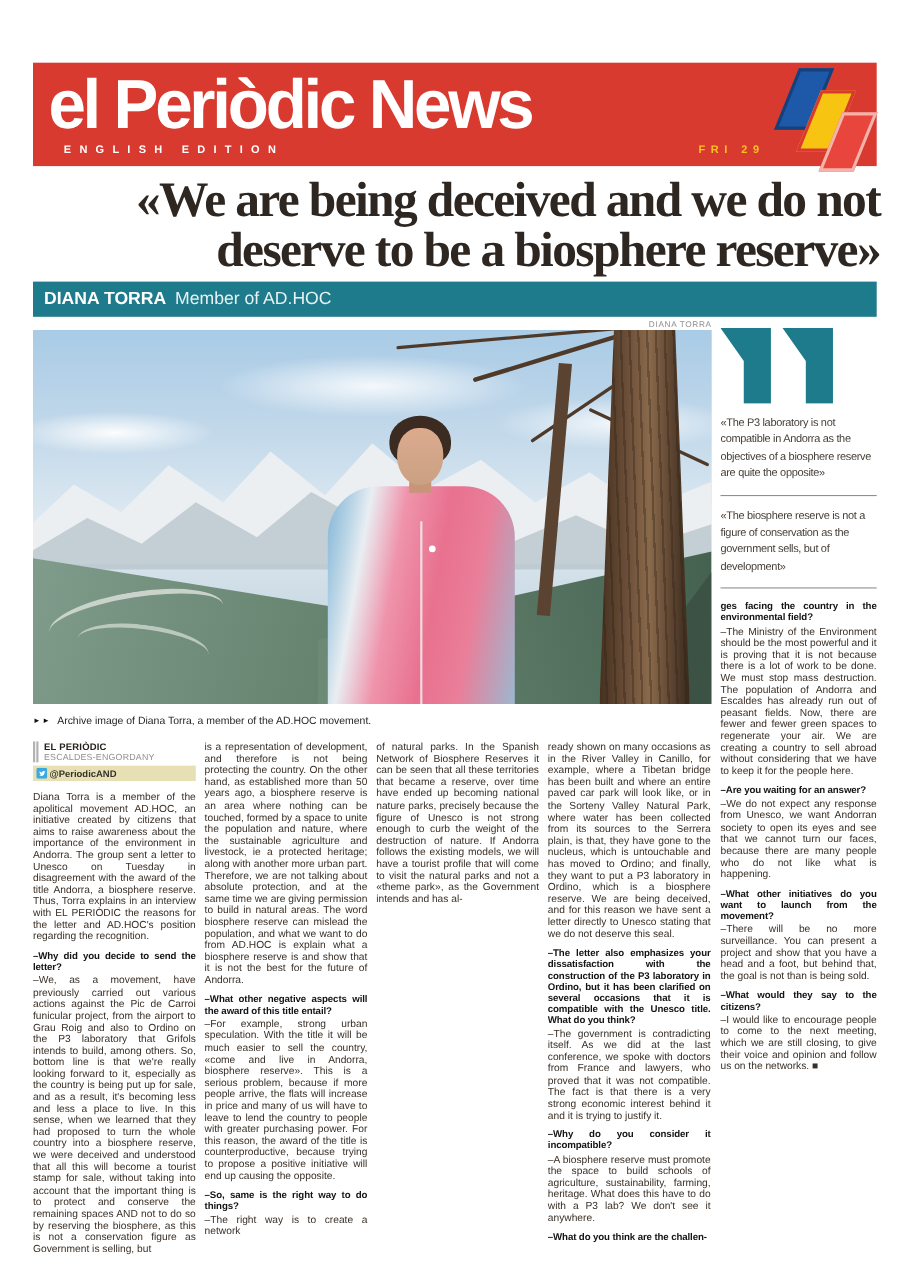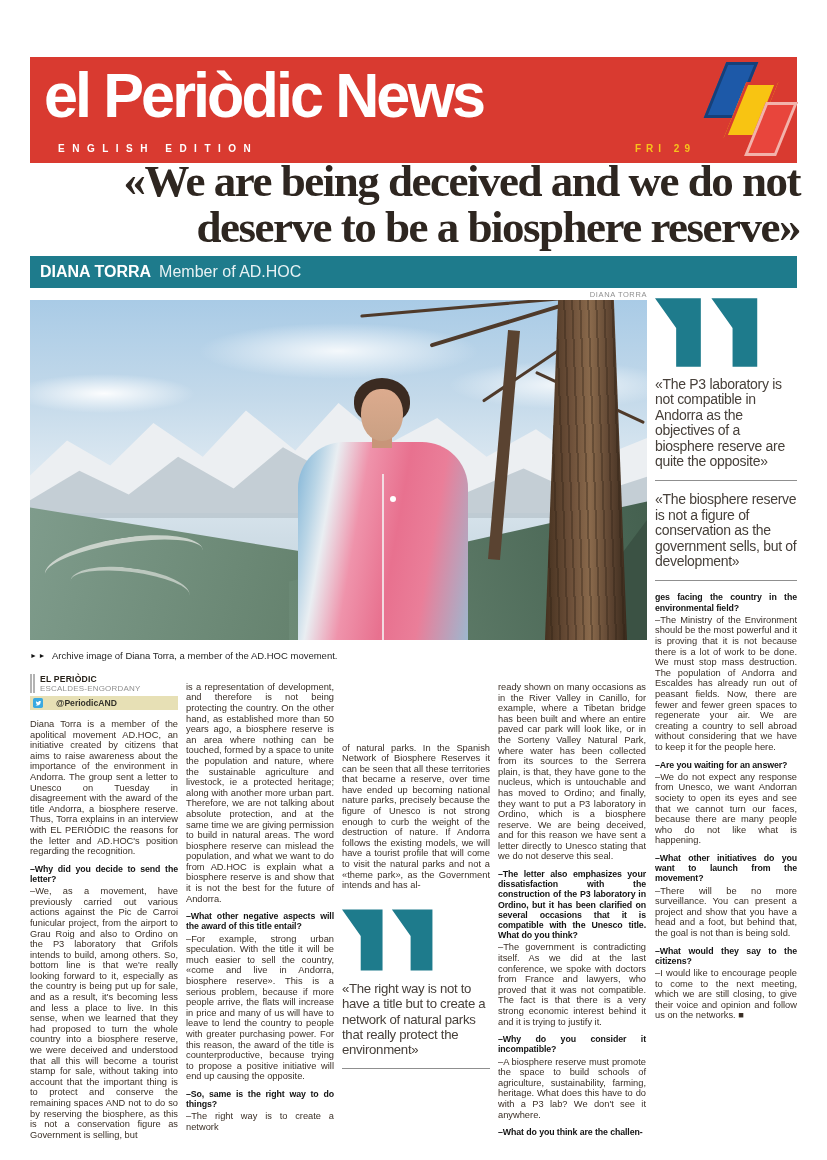--- a/index.html
+++ b/index.html
@@ -1,20 +1,20 @@
 <!DOCTYPE html>
 <html><head>
 <meta charset="utf-8">
 <style>
   html,body { margin:0; padding:0; background:#ffffff; }
   .page { position:relative; width:827px; height:1160px; background:#fff; margin:0 auto;
           font-family:"Liberation Sans", "DejaVu Sans", sans-serif; overflow:hidden; }
 
   
-  .banner { position:absolute; left:30px; top:57px; width:767px; height:106px; background:#d93a30; }
+  .banner { position:absolute; left:30px; top:57px; width:767px; height:94px; background:#d93a30; }
   .banner-title { position:absolute; left:14px; top:2px; color:#fff; font-weight:700;
                   font-size:63px; letter-spacing:-3px; transform:scaleX(.97); transform-origin:left;
                   white-space:nowrap; }
   .banner-edition { position:absolute; left:28px; bottom:9px; color:#fff; font-weight:700;
                     font-size:10px; letter-spacing:7.5px; }
   .banner-date { position:absolute; right:102px; bottom:9px; color:#f7c31b; font-weight:700;
                  font-size:10px; letter-spacing:5px; }
   .banner-logo { position:absolute; right:2px; top:0; width:90px; height:98px; }
   .stripe { position:absolute; transform:skewX(-22deg); }
   .s-blue   { left:10px; top:5px;  width:26px; height:50px; background:#1d59a8; border:3px solid #164079; }
@@ -77,46 +77,46 @@
   .ph-body { left:0; top:64px; width:170px; height:198px; border-radius:46px 46px 0 0;
     background:linear-gradient(100deg,#7fb3d6 0%,#b9d5e6 12%,#e9eef2 20%,#ef93ab 36%,#e8718f 56%,#ea7e99 74%,#9db7cf 100%); }
   .ph-zip { left:84px; top:96px; width:2px; height:166px; background:#f4f4f4; opacity:.8; }
   .ph-earbud { left:92px; top:118px; width:6px; height:6px; background:#fff; border-radius:50%; }
 
   
   .caption { position:absolute; left:30px; top:650px; width:617px; font-size:9.5px; color:#262626; }
   .caption-marker { font-size:7px; letter-spacing:1.5px; margin-right:3px; vertical-align:1px; color:#111; }
 
   
-  .columns { position:absolute; left:30px; top:674px; width:617px; display:flex; gap:8px;align-items:center; }
+  .columns { position:absolute; left:30px; top:674px; width:617px; display:flex; gap:8px; }
   .col { width:148px; }
   .body-p { font-family:Liberation Sans, sans-serif; font-size:9.3px; line-height:10.6px;
             text-align:justify; color:#3a2f26; margin:0 0 7px; }
   .q { font-size:8.8px; line-height:10.2px; font-weight:700; color:#141414; margin:3px 0 2px;
        letter-spacing:-.1px; text-align:justify; }
 
   
   .source-head { border-left:5px double #b3b3b3; padding-left:5px; margin-bottom:3px; }
   .source-outlet { font-size:8.6px; font-weight:700; color:#262018; letter-spacing:.2px; }
   .source-location { font-size:8px; color:#8f8f8f; letter-spacing:.2px; }
-  .twitter-row { background:#e7e0b5; display:flex; align-items:center; gap:13px;
+  .twitter-row { background:#e7e0b5; display:flex; align-items:center; gap:2px;
                  padding:2px 3px; margin-bottom:9px; }
   .tw-icon { width:10px; height:10px; flex:none; }
   .tw-handle { font-size:8.6px; font-weight:700; color:#33312a; }
 
   
   .qmark { fill:#1e7b8c; display:block; }
   .pull-quote { margin:10px 0 0; font-size:13.2px; line-height:15.4px; letter-spacing:-.3px;
                 color:#47403a; }
   .rule { border:0; border-top:1px solid #8f8f8f; margin:10px 0; }
   .inline-quote { margin-top:18px; }
 
   
   .sidebar { position:absolute; left:655px; top:298px; width:142px; }
-  .sidebar .pull-quote { font-size:14px; }
+  .sidebar .pull-quote { font-size:10px; }
   .sidebar .rule { margin:11px 0; }
 </style>
 </head>
 <body>
 
 <div class="page">
 
   <header class="banner">
     <div class="banner-title">el Periòdic News</div>
     <div class="banner-edition">ENGLISH EDITION</div>
@@ -193,28 +193,20 @@
     <div class="col">
       <p class="body-p">is a representation of development, and therefore is not being protecting the country. On the other hand, as established more than 50 years ago, a biosphere reserve is an area where nothing can be touched, formed by a space to unite the population and nature, where the sustainable agriculture and livestock, ie a protected heritage; along with another more urban part. Therefore, we are not talking about absolute protection, and at the same time we are giving permission to build in natural areas. The word biosphere reserve can mislead the population, and what we want to do from AD.HOC is explain what a biosphere reserve is and show that it is not the best for the future of Andorra.</p>
       <p class="q">–What other negative aspects will the award of this title entail?</p>
       <p class="body-p">–For example, strong urban speculation. With the title it will be much easier to sell the country, «come and live in Andorra, biosphere reserve». This is a serious problem, because if more people arrive, the flats will increase in price and many of us will have to leave to lend the country to people with greater purchasing power. For this reason, the award of the title is counterproductive, because trying to propose a positive initiative will end up causing the opposite.</p>
       <p class="q">–So, same is the right way to do things?</p>
       <p class="body-p">–The right way is to create a network</p>
     </div>
 
     <div class="col">
       <p class="body-p">of natural parks. In the Spanish Network of Biosphere Reserves it can be seen that all these territories that became a reserve, over time have ended up becoming national nature parks, precisely because the figure of Unesco is not strong enough to curb the weight of the destruction of nature. If Andorra follows the existing models, we will have a tourist profile that will come to visit the natural parks and not a «theme park», as the Government intends and has al-</p>
-      <div class="inline-quote">
-        <svg class="qmark" width="92" height="62" viewBox="0 0 118 78">
-          <polygon points="0,0 52,0 52,78 24,78 24,34 0,0"></polygon>
-          <polygon points="64,0 116,0 116,78 88,78 88,34 64,0"></polygon>
-        </svg>
-        <blockquote class="pull-quote">«The right way is not to have a title but to create a network of natural parks that really protect the environment»</blockquote>
-        <hr class="rule">
-      </div>
     </div>
 
     <div class="col">
       <p class="body-p">ready shown on many occasions as in the River Valley in Canillo, for example, where a Tibetan bridge has been built and where an entire paved car park will look like, or in the Sorteny Valley Natural Park, where water has been collected from its sources to the Serrera plain, is that, they have gone to the nucleus, which is untouchable and has moved to Ordino; and finally, they want to put a P3 laboratory in Ordino, which is a biosphere reserve. We are being deceived, and for this reason we have sent a letter directly to Unesco stating that we do not deserve this seal.</p>
       <p class="q">–The letter also emphasizes your dissatisfaction with the construction of the P3 laboratory in Ordino, but it has been clarified on several occasions that it is compatible with the Unesco title. What do you think?</p>
       <p class="body-p">–The government is contradicting itself. As we did at the last conference, we spoke with doctors from France and lawyers, who proved that it was not compatible. The fact is that there is a very strong economic interest behind it and it is trying to justify it.</p>
       <p class="q">–Why do you consider it incompatible?</p>
       <p class="body-p">–A biosphere reserve must promote the space to build schools of agriculture, sustainability, farming, heritage. What does this have to do with a P3 lab? We don't see it anywhere.</p>
       <p class="q">–What do you think are the challen-</p>
     </div>

